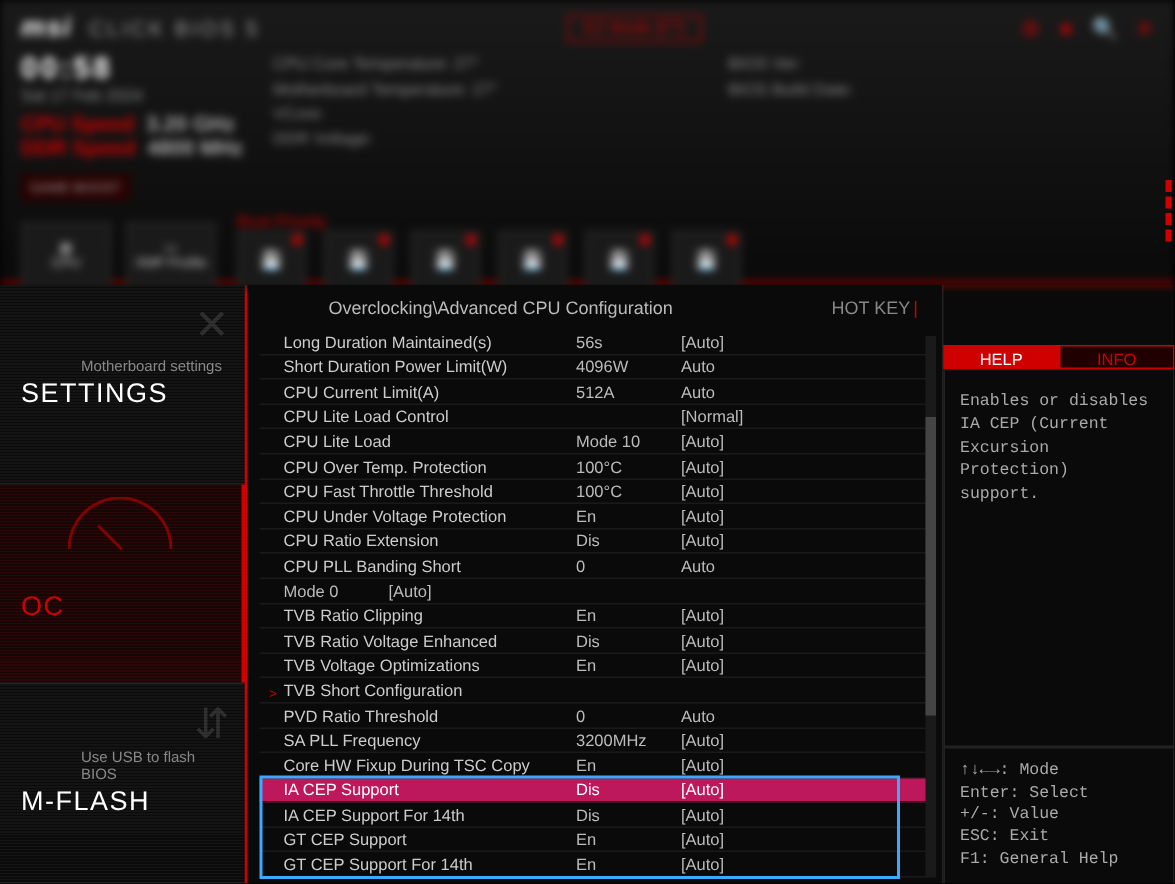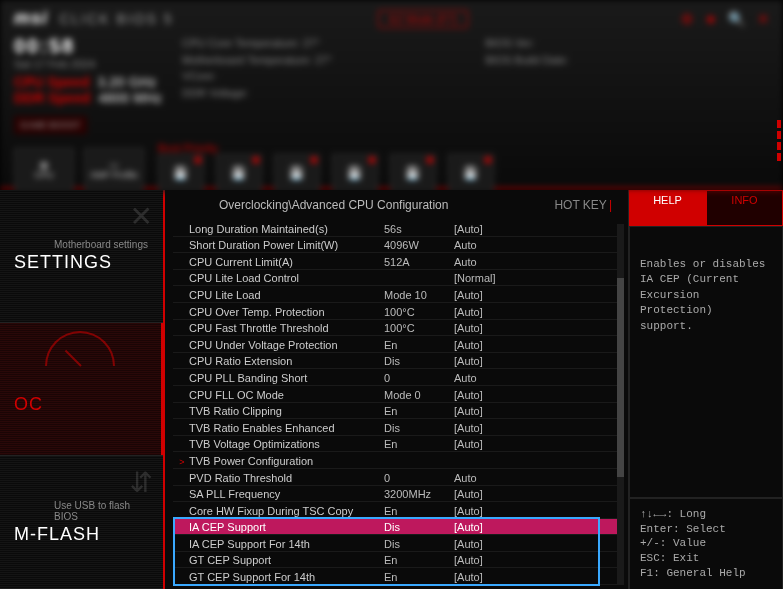--- a/index.html
+++ b/index.html
@@ -160,35 +160,36 @@
 
   .right-panel {
     width: 155px;
     background: #0a0a0a;
     border-left: 1px solid #222;
     display: flex;
     flex-direction: column;
   }
   .right-tabs {
     display: flex;
-    height: 36px;
+    height: 16px;
+    margin-top: 40px;
   }
   .right-tab {
     flex: 1;
     font-size: 11px;
     text-align: center;
     line-height: 18px;
     border: 1px solid #d00000;
     cursor: pointer;
   }
   .right-tab.active { background: #d00000; color: #fff; }
   .right-tab.inactive { background: #200000; color: #d00000; }
   .help-body {
     flex: 1;
-    padding: 30px 10px;
+    padding: 14px 10px;
     color: #aaa;
     font-size: 11px;
     font-family: "Courier New", monospace;
     line-height: 1.4;
     border: 1px solid #222;
     position: relative;
   }
   .help-markers { position: absolute; right: 2px; top: 120px; display: flex; flex-direction: column; gap: 3px; }
   .help-markers span { width: 4px; height: 8px; background: #d00000; display: block; }
   .key-help {
@@ -357,45 +358,44 @@
           <span class="opt-status">[Auto]</span>
         </div>
         <div class="opt-row">
           <span class="opt-expand"></span>
           <span class="opt-name">CPU PLL Banding Short</span>
           <span class="opt-val">0</span>
           <span class="opt-status">Auto</span>
         </div>
         <div class="opt-row">
           <span class="opt-expand"></span>
-          <span class="opt-name">CPU FLL OC Mode</span>
           <span class="opt-val">Mode 0</span>
           <span class="opt-status">[Auto]</span>
         </div>
         <div class="opt-row">
           <span class="opt-expand"></span>
           <span class="opt-name">TVB Ratio Clipping</span>
           <span class="opt-val">En</span>
           <span class="opt-status">[Auto]</span>
         </div>
         <div class="opt-row">
           <span class="opt-expand"></span>
-          <span class="opt-name">TVB Ratio Enables Enhanced</span>
+          <span class="opt-name">TVB Ratio Voltage Enhanced</span>
           <span class="opt-val">Dis</span>
           <span class="opt-status">[Auto]</span>
         </div>
         <div class="opt-row">
           <span class="opt-expand"></span>
           <span class="opt-name">TVB Voltage Optimizations</span>
           <span class="opt-val">En</span>
           <span class="opt-status">[Auto]</span>
         </div>
         <div class="opt-row">
           <span class="opt-expand">&gt;</span>
-          <span class="opt-name">TVB Power Configuration</span>
+          <span class="opt-name">TVB Short Configuration</span>
           <span class="opt-val"></span>
           <span class="opt-status"></span>
         </div>
         <div class="opt-row">
           <span class="opt-expand"></span>
           <span class="opt-name">PVD Ratio Threshold</span>
           <span class="opt-val">0</span>
           <span class="opt-status">Auto</span>
         </div>
         <div class="opt-row">
@@ -453,20 +453,20 @@
       <div class="right-tab inactive">INFO</div>
     </div>
     <div class="help-body">Enables or disables IA CEP (Current Excursion Protection) support.</div>
     <div class="help-markers">
       <span></span>
         <span></span>
         <span></span>
         <span></span>
     </div>
     <div class="key-help">
-      <div>↑↓←→: Long</div>
+      <div>↑↓←→: Mode</div>
       <div>Enter: Select</div>
       <div>+/-: Value</div>
       <div>ESC: Exit</div>
       <div>F1: General Help</div>
     </div>
   </div>
 </div>
 
 </body></html>

